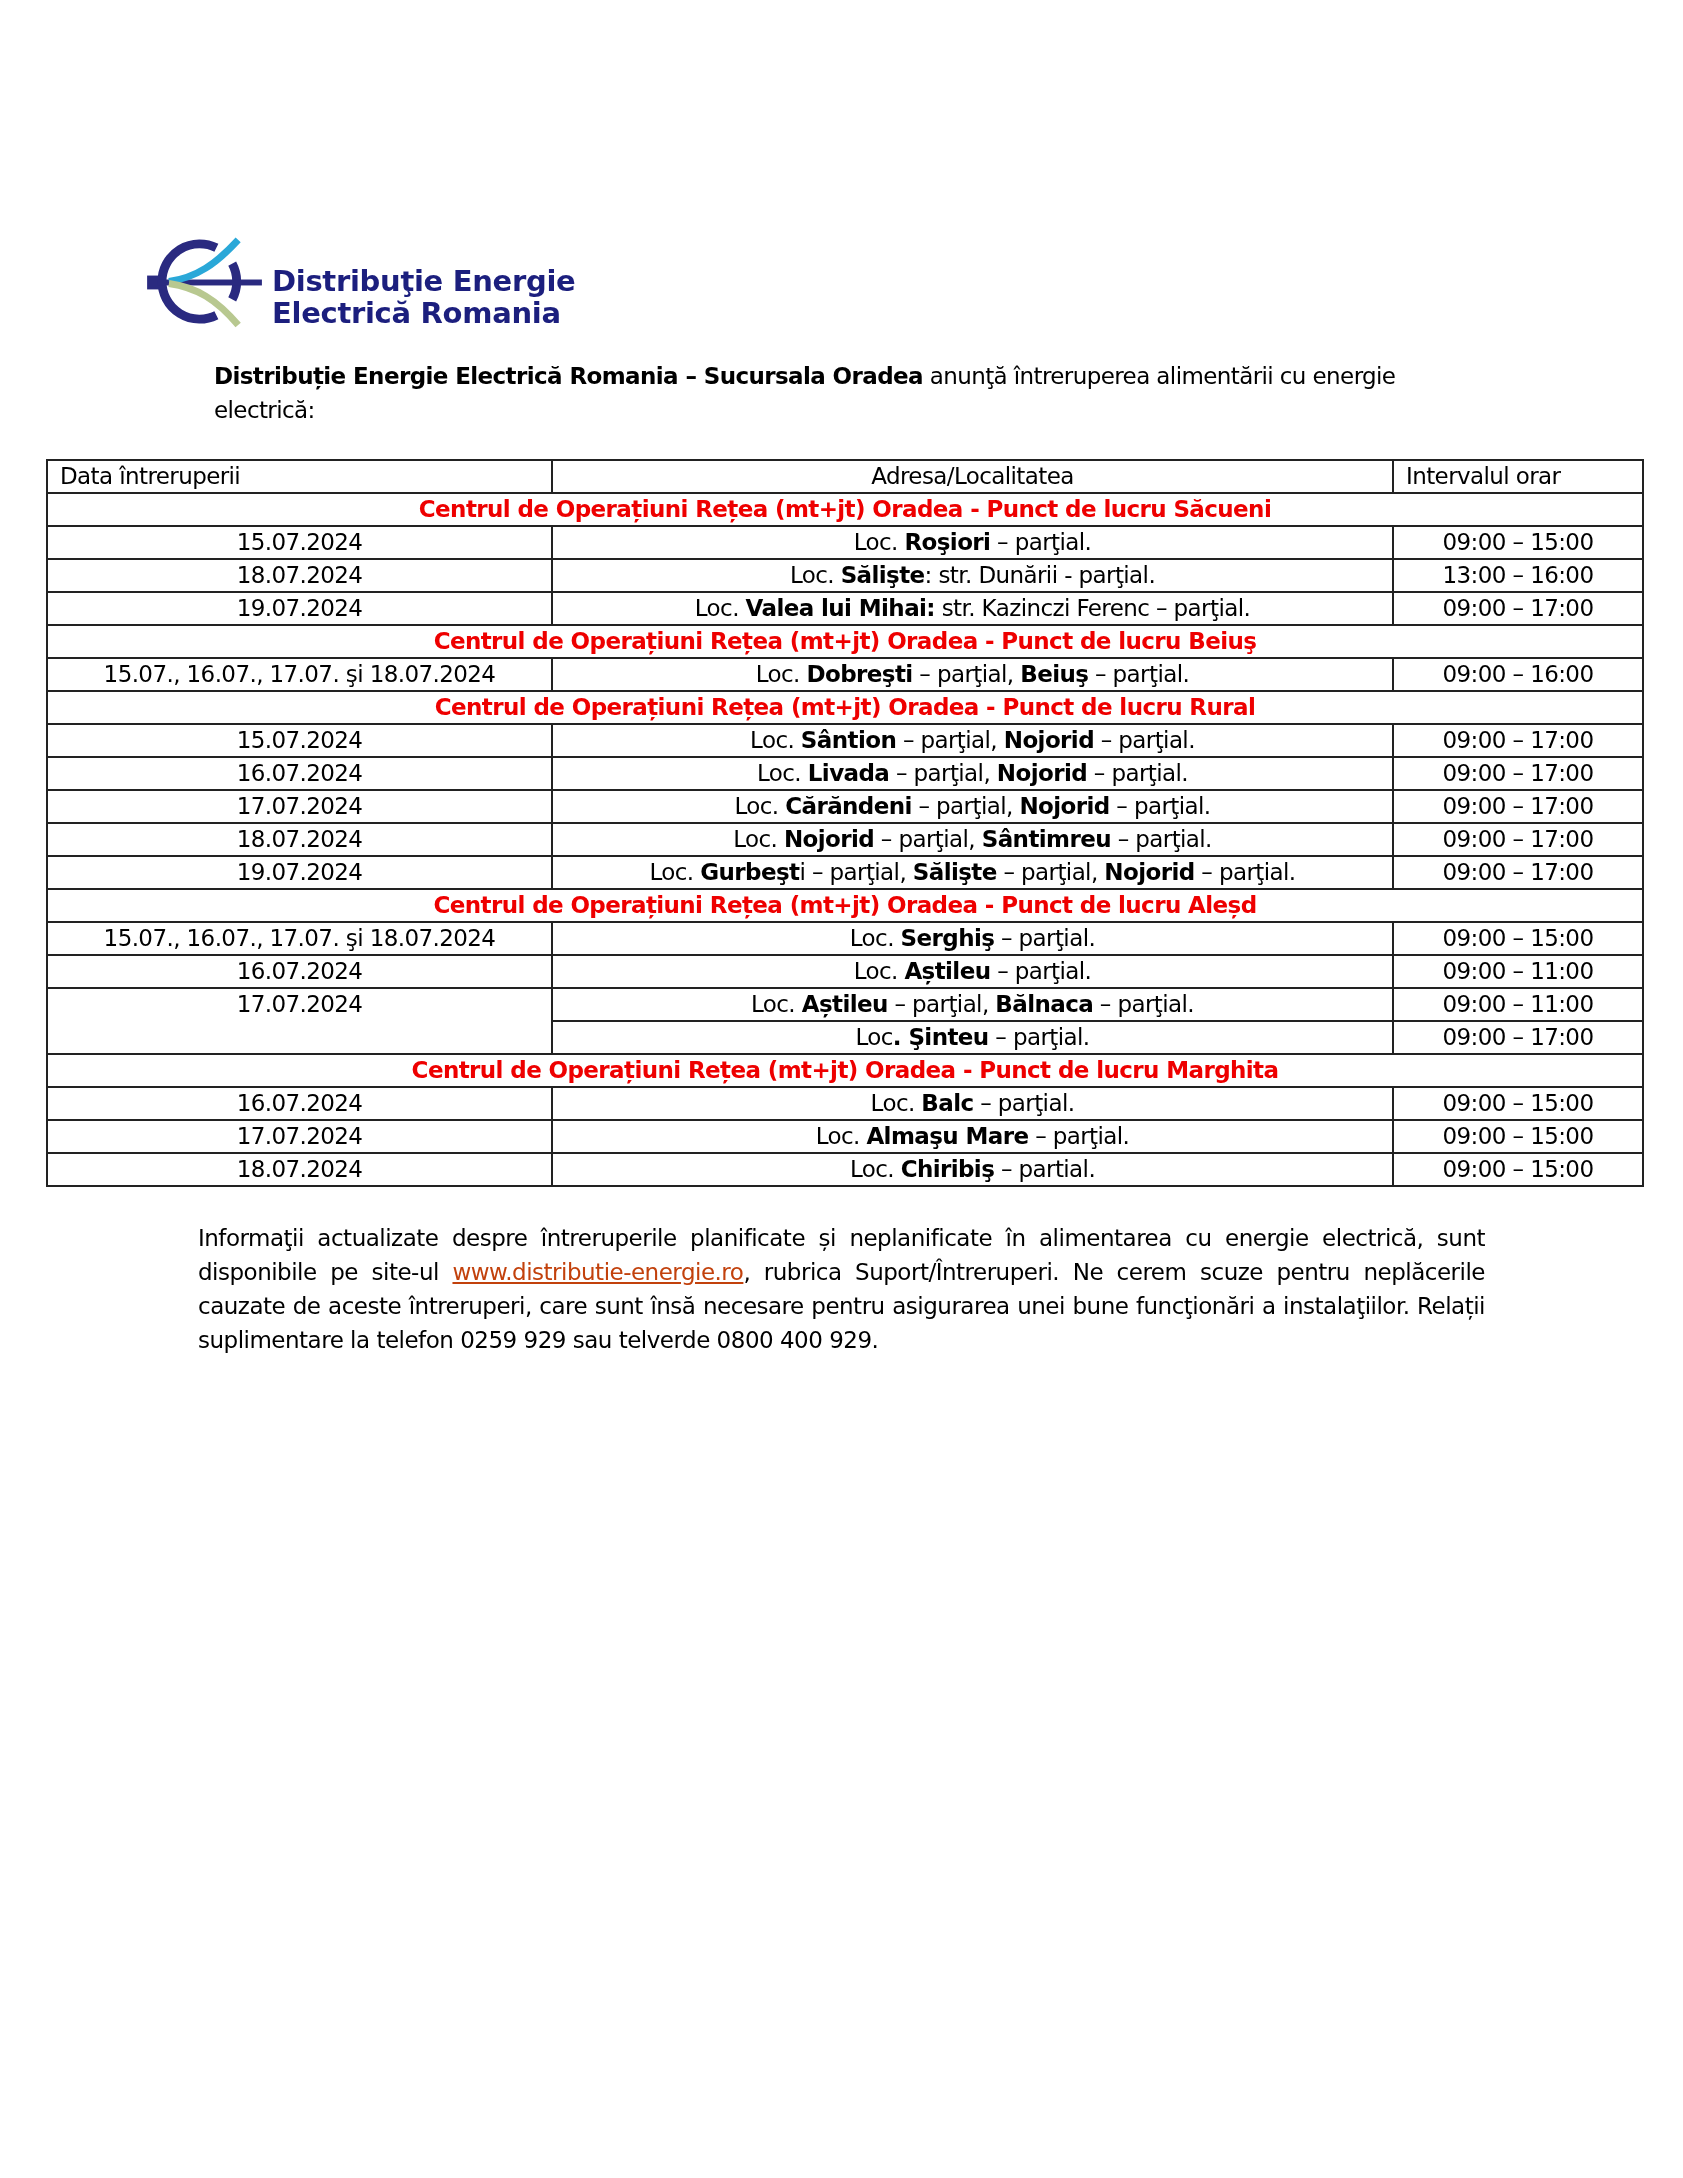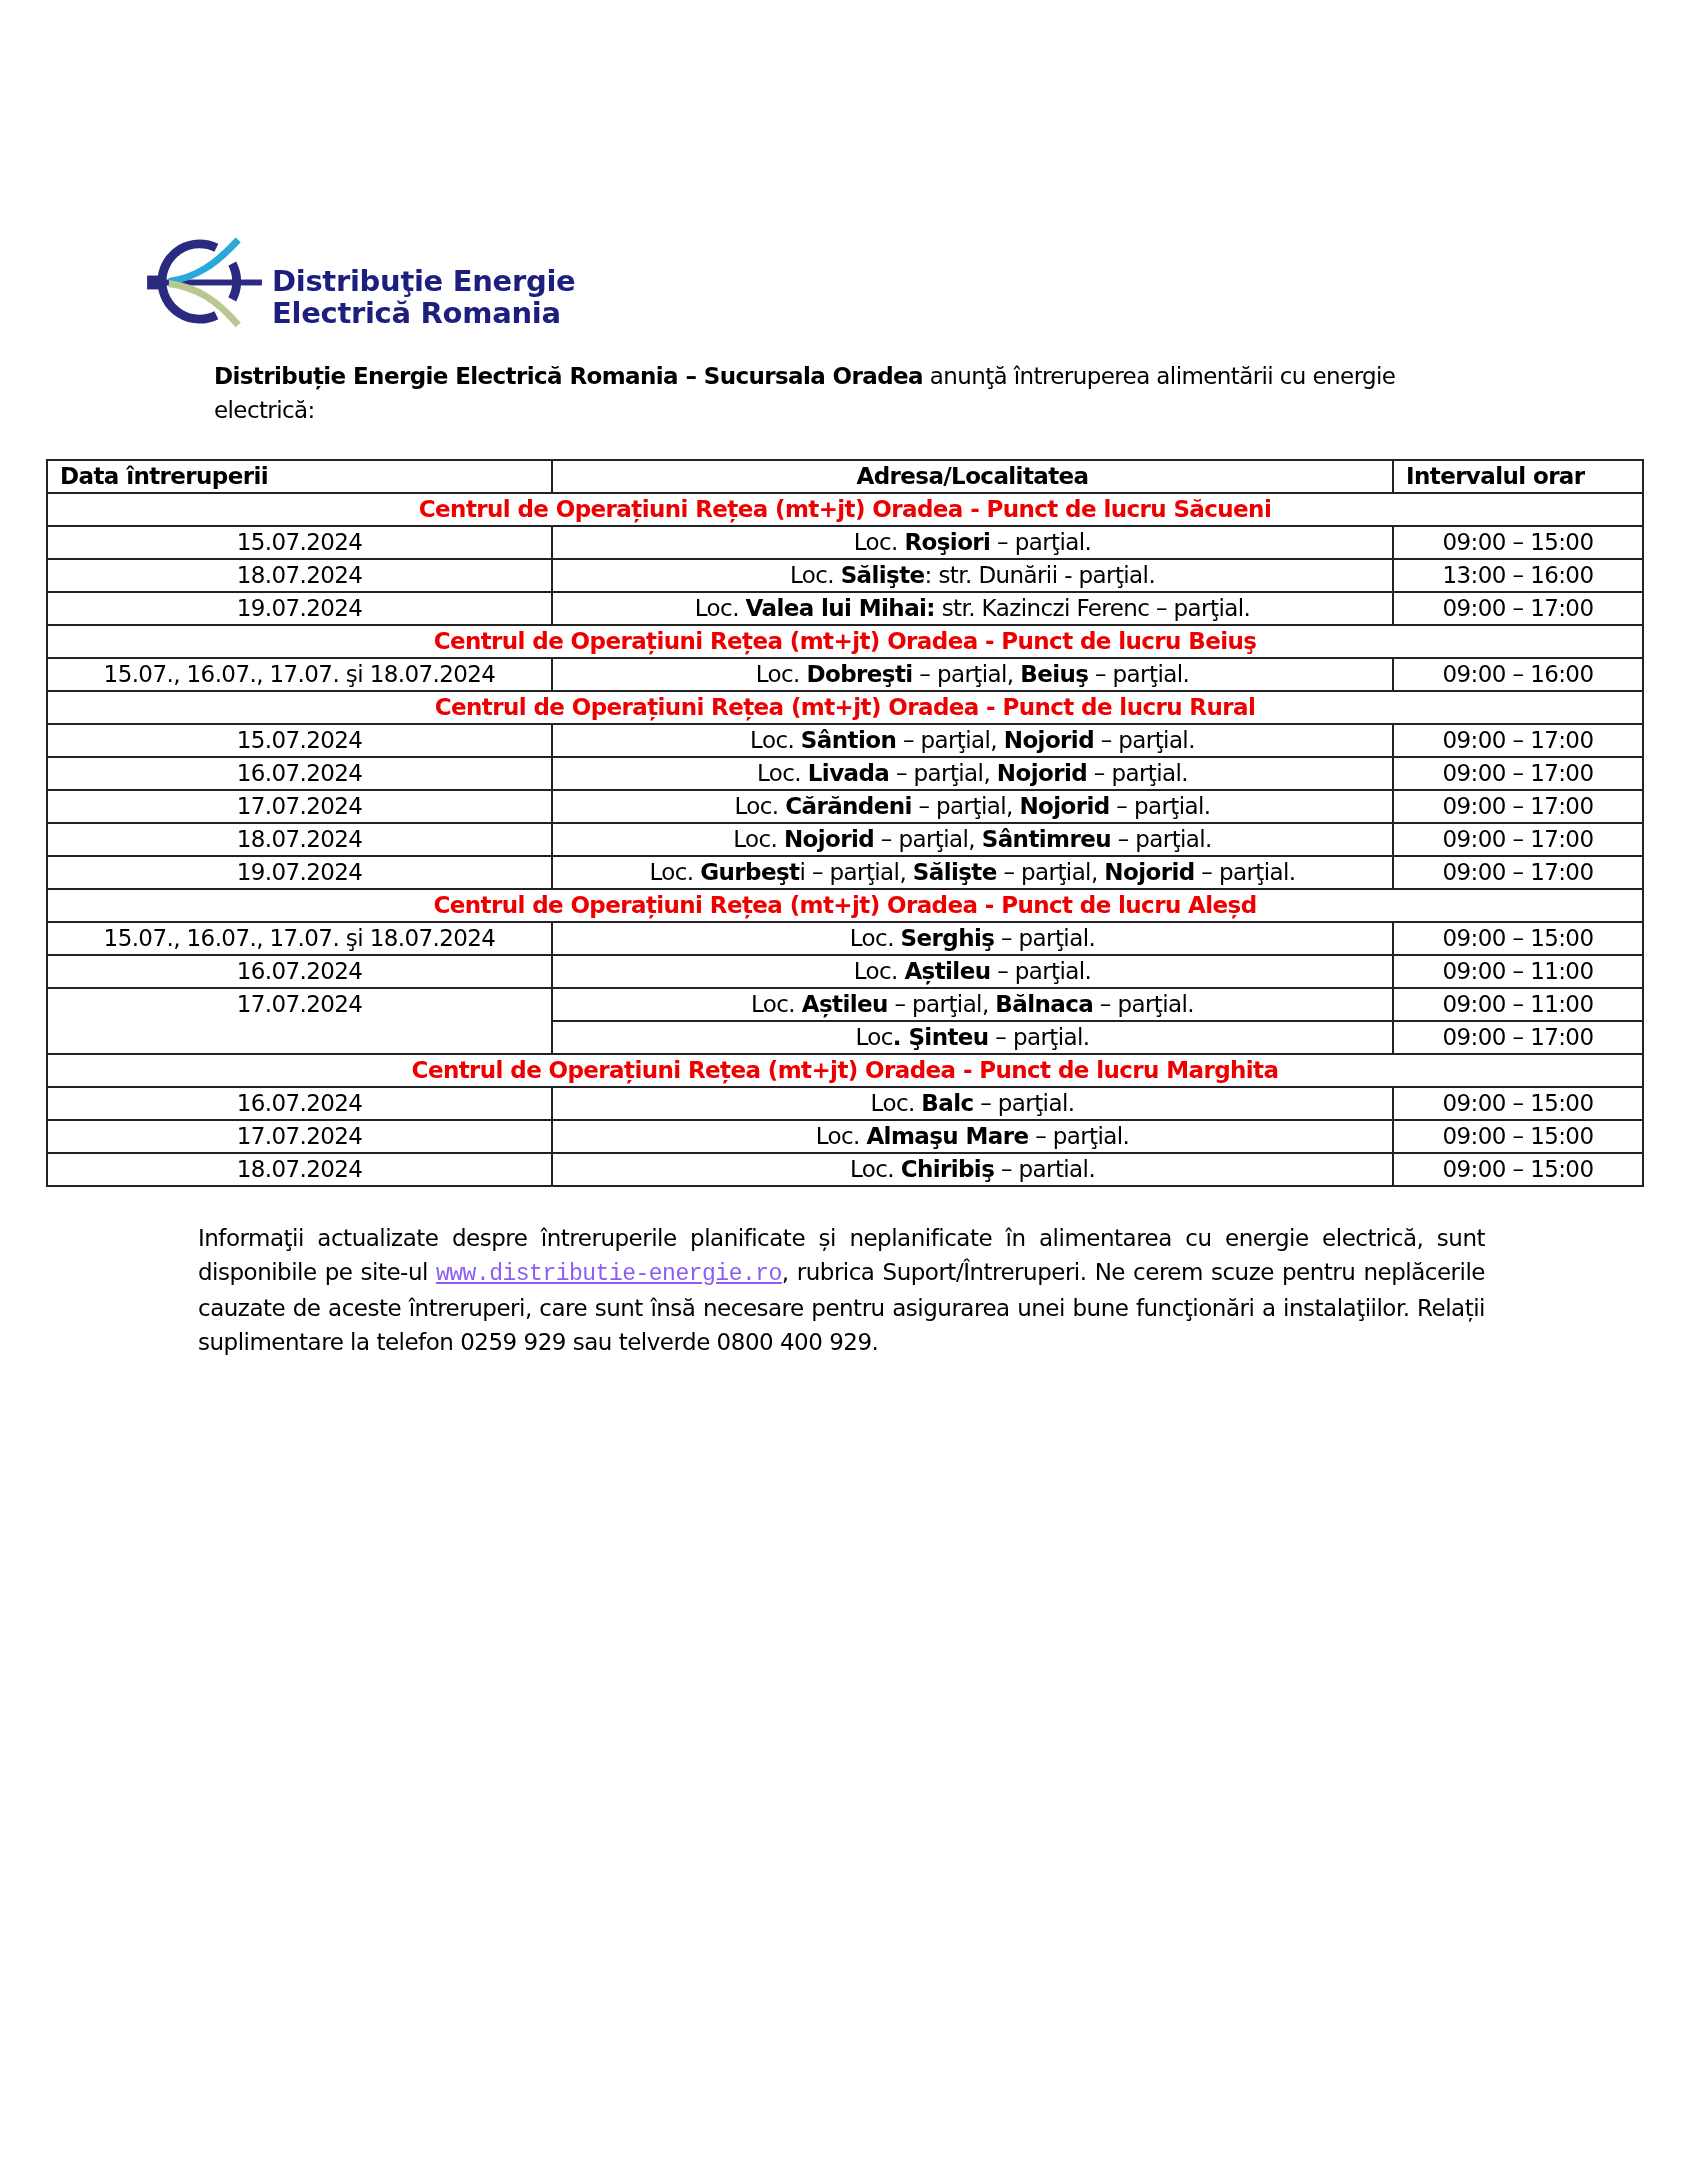--- a/index.html
+++ b/index.html
@@ -4,33 +4,33 @@
   <style>
     html, body { margin: 0; padding: 0; background: #ffffff; }
     body { width: 1683px; height: 2178px; position: relative; font-family: "DejaVu Sans", sans-serif; color: #000; }
     .logo { position: absolute; left: 147px; top: 230px; width: 436px; height: 99px; display: flex; align-items: flex-end; }
     .logo svg { width: 117px; height: 95px; flex: none; }
     .logo-text { margin-left: 8px; color: #1c1f7e; font-family: "DejaVu Sans", sans-serif; font-weight: bold; font-size: 29px; line-height: 32px; letter-spacing: -0.3px; }
     .intro { position: absolute; left: 214px; top: 359px; width: 1287px; font-size: 23px; line-height: 34px; letter-spacing: -0.6px; }
     .intro b { font-weight: bold; }
     table.outages { position: absolute; left: 46px; top: 459px; width: 1598px; border-collapse: collapse; font-size: 23px; letter-spacing: -0.6px; }
     table.outages td, table.outages th { border: 2px solid #222; padding: 0 12px; height: 31px; line-height: 31px; white-space: nowrap; vertical-align: top; text-align: center; }
-    table.outages th { font-weight: bold; text-align: left; }
+    table.outages th { font-weight: normal; text-align: left; }
     th.col-addr { text-align: center !important; }
     th.col-date { width: 479px; }
     th.col-time { width: 224px; }
     td.section { color: #ee0000; font-weight: bold; text-align: center; }
     td.date { }
     td.addr { }
     td.addr b { font-weight: bold; }
     td.time { }
     td.nobottom { border-bottom: none !important; }
     td.notop { border-top: none !important; }
     .footer { position: absolute; left: 198px; top: 1221px; width: 1287px; font-size: 23px; line-height: 34px; letter-spacing: -0.5px; text-align: justify; }
-    .footer a { color: #8b5cf6; text-decoration: underline; font-family: Liberation Mono, monospace; }
+    .footer a { color: #c2410c; text-decoration: underline; }
   </style>
 </head>
 <body>
 
 <div class="logo">
   <svg viewBox="0 0 118 96">
     <path d="M70 14 A38 38 0 1 0 70 82" fill="none" stroke="#2a2a80" stroke-width="9"></path>
     <path d="M86 30 A38 38 0 0 1 86 66" fill="none" stroke="#2a2a80" stroke-width="9"></path>
     <rect x="0" y="42" width="16" height="14" fill="#2a2a80"></rect>
     <rect x="10" y="46" width="106" height="6" fill="#2a2a80"></rect>

